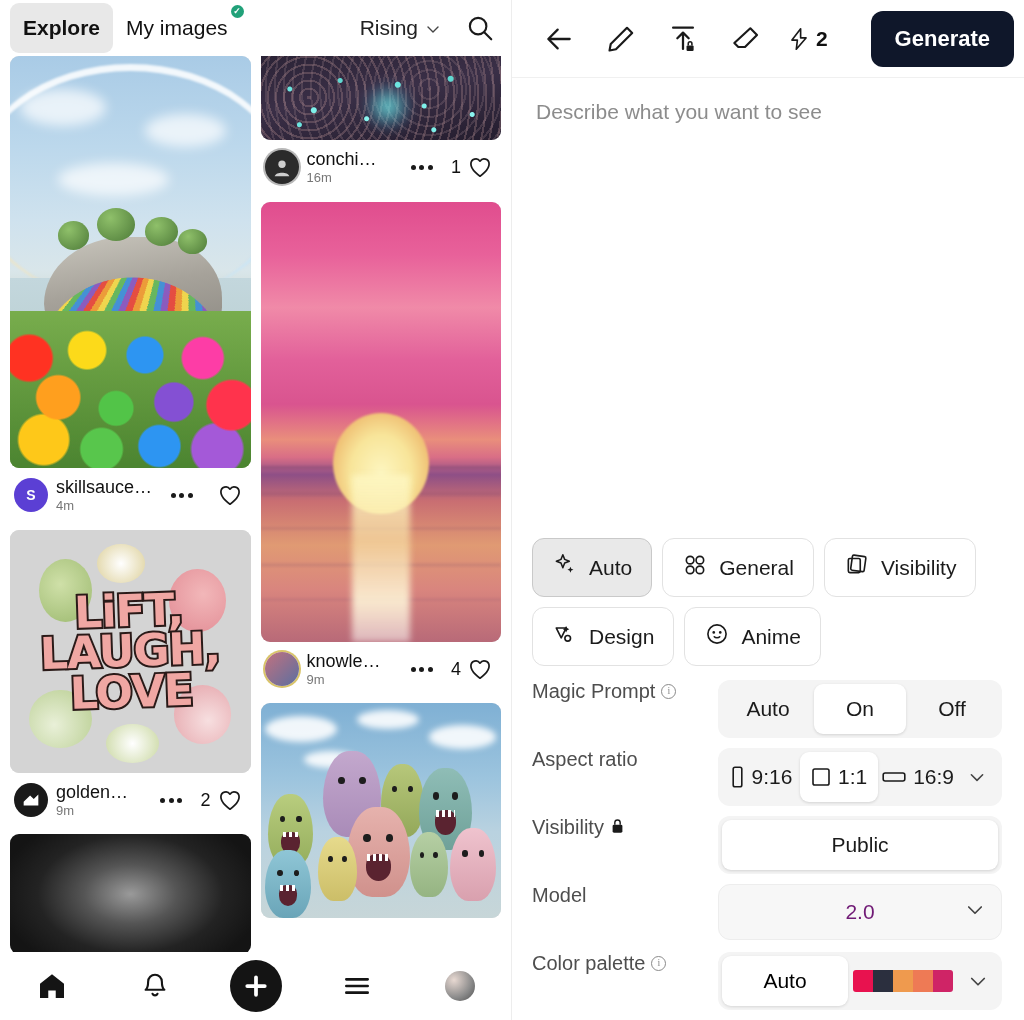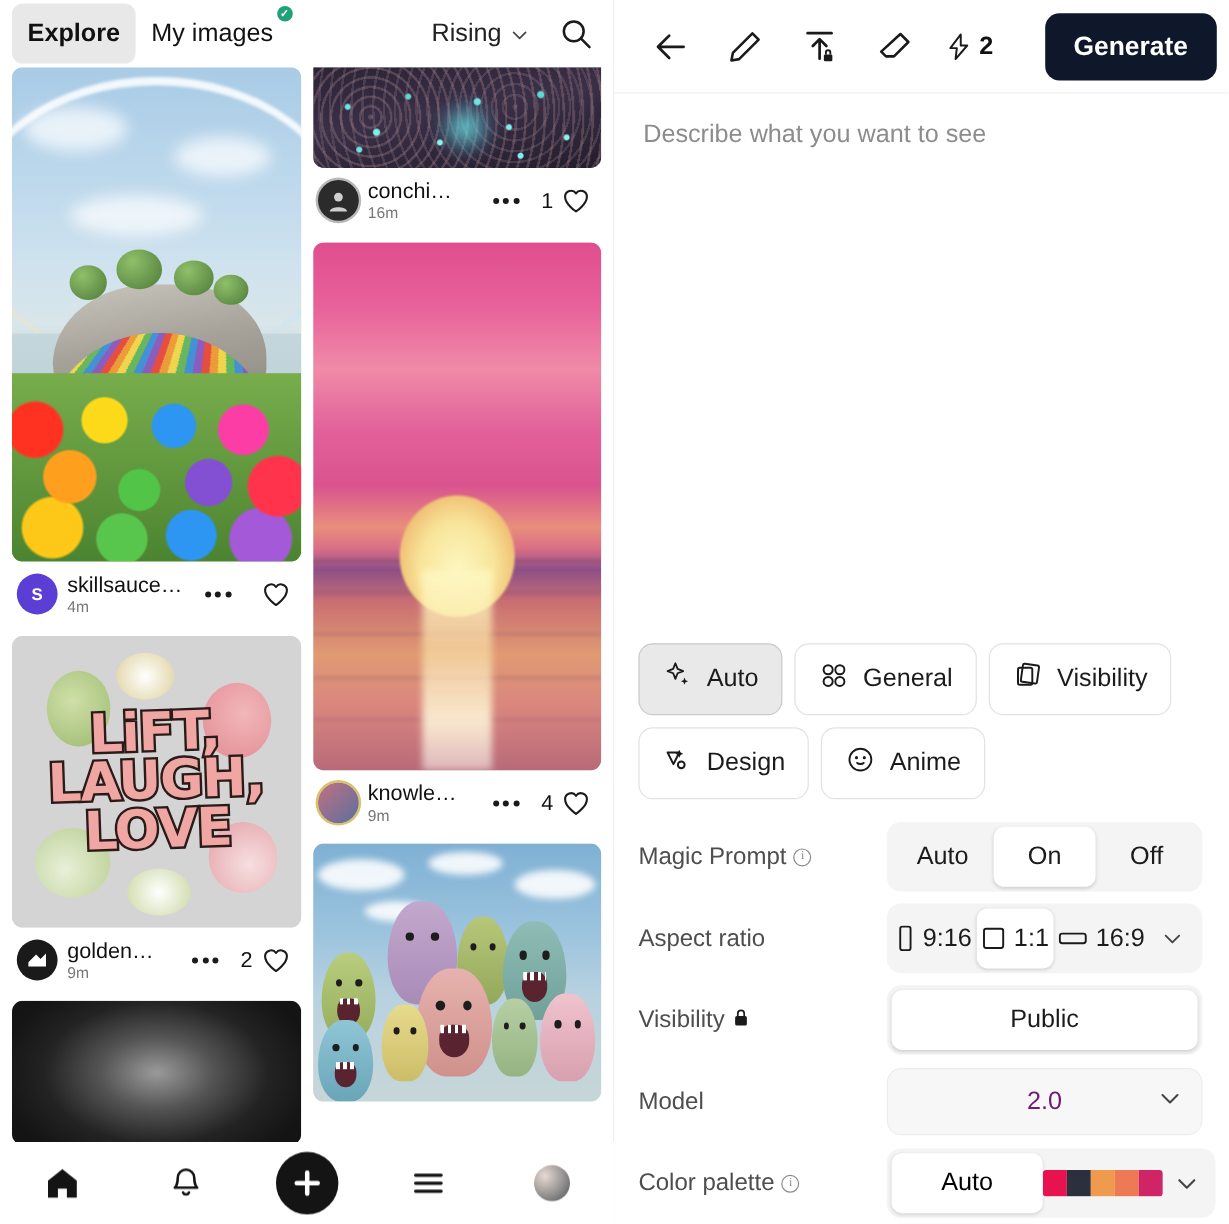--- a/index.html
+++ b/index.html
@@ -271,23 +271,22 @@
     display:flex; align-items:center; gap:11px;
     border:1px solid #e2e2e2; border-radius:12px;
     padding: 13px 19px;
     font-size:21px; color:#1b1b1b; cursor:pointer;
     background:#fff;
   }
   .chip.selected { background:#e9e9e9; border-color:#c9c9c9; }
 
   .settings { padding: 0 22px 0 20px; }
   .row {
-    display:flex; align-items:center;
+    display:flex; align-items:flex-start;
     min-height: 68px;
-    gap: 21px;
   }
   .row-label {
     flex: 0 0 186px;
     font-size: 20px; color: #4e4e4e;
     display:flex; align-items:center; gap:6px;
   }
   .row-control { flex: 1; display:flex; }
   .seg {
     display:flex; width:100%;
     background:#f4f4f4; border-radius:12px; padding:4px;

